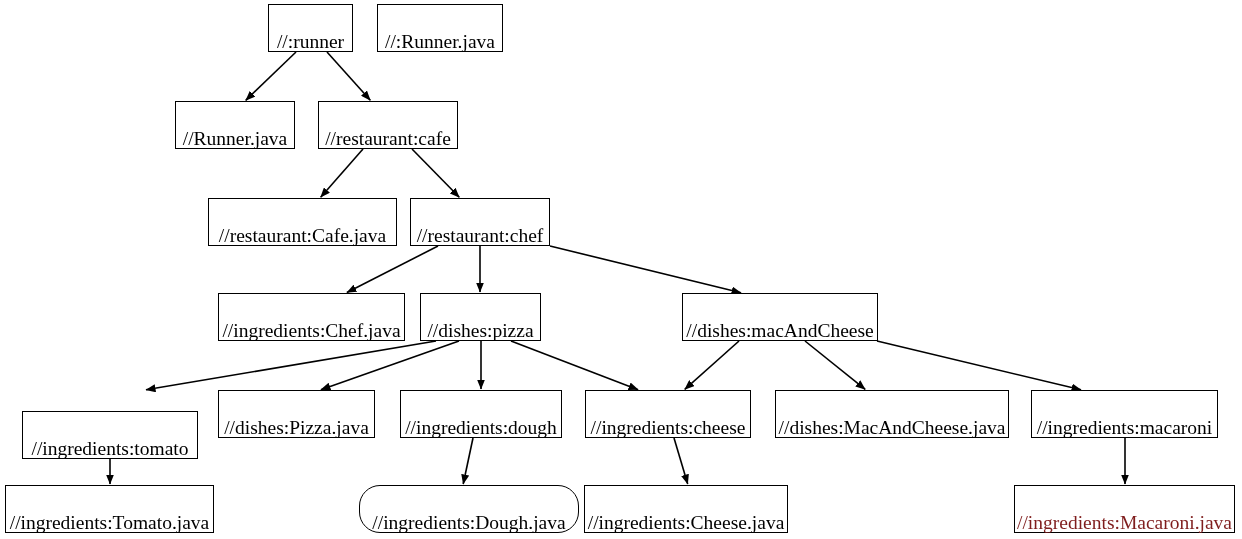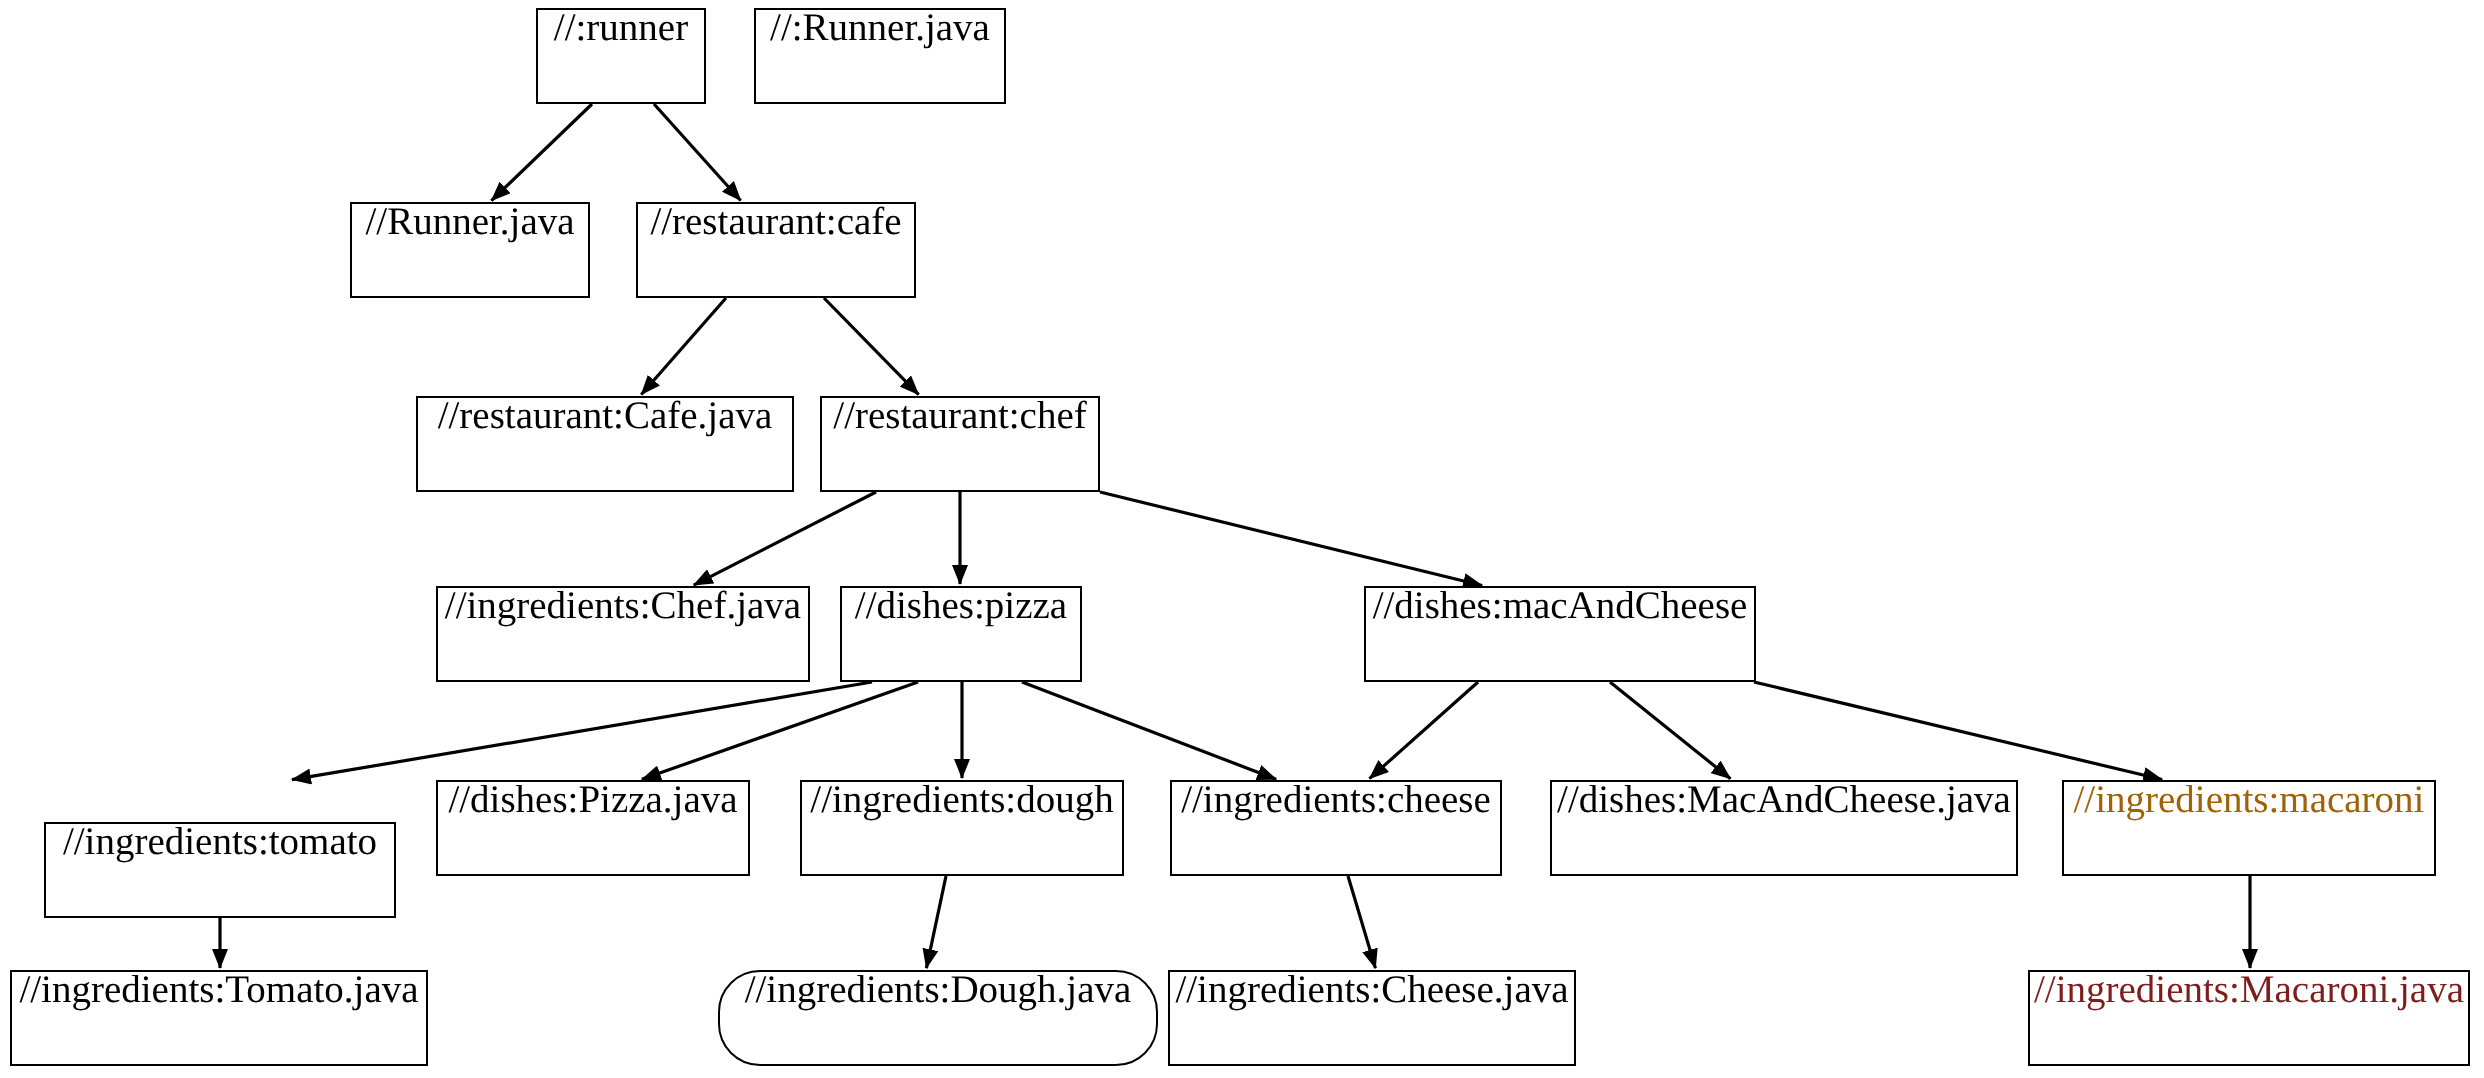--- a/index.html
+++ b/index.html
@@ -23,21 +23,21 @@
     width: 1242px;
     height: 539px;
     pointer-events: none;
   }
   .node {
     position: absolute;
     box-sizing: border-box;
     border: 1px solid #000000;
     background: #ffffff;
     display: flex;
-    align-items: flex-start;
+    align-items: flex-end;
     justify-content: center;
     height: 48px;
     z-index: 2;
   }
   .node-label {
     font-size: 19.5px;
     line-height: 1;
     color: #000000;
     white-space: nowrap;
     letter-spacing: 0;
@@ -113,21 +113,21 @@
       <div class="node" style="left: 400px; top: 390px; width: 162px; background: rgb(255, 255, 255); border-color: rgb(0, 0, 0);">
         <span class="node-label" style="color: rgb(0, 0, 0);">//ingredients:dough</span>
       </div>
       <div class="node" style="left: 585px; top: 390px; width: 166px; background: rgb(255, 255, 255); border-color: rgb(0, 0, 0);">
         <span class="node-label" style="color: rgb(0, 0, 0);">//ingredients:cheese</span>
       </div>
       <div class="node" style="left: 775px; top: 390px; width: 234px; background: rgb(255, 255, 255); border-color: rgb(0, 0, 0);">
         <span class="node-label" style="color: rgb(0, 0, 0);">//dishes:MacAndCheese.java</span>
       </div>
       <div class="node" style="left: 1031px; top: 390px; width: 187px; background: rgb(255, 255, 255); border-color: rgb(0, 0, 0);">
-        <span class="node-label" style="color: #a16207;">//ingredients:macaroni</span>
+        <span class="node-label" style="color: #000000;">//ingredients:macaroni</span>
       </div>
       <div class="node" style="left: 5px; top: 485px; width: 209px; background: rgb(255, 255, 255); border-color: rgb(0, 0, 0);">
         <span class="node-label" style="color: rgb(0, 0, 0);">//ingredients:Tomato.java</span>
       </div>
       <div class="node" style="left: 359px; top: 485px; width: 220px; background: rgb(255, 255, 255); border-color: rgb(0, 0, 0); border-radius: 21px;">
         <span class="node-label" style="color: rgb(0, 0, 0);">//ingredients:Dough.java</span>
       </div>
       <div class="node" style="left: 584px; top: 485px; width: 204px; background: rgb(255, 255, 255); border-color: rgb(0, 0, 0);">
         <span class="node-label" style="color: rgb(0, 0, 0);">//ingredients:Cheese.java</span>
       </div>

